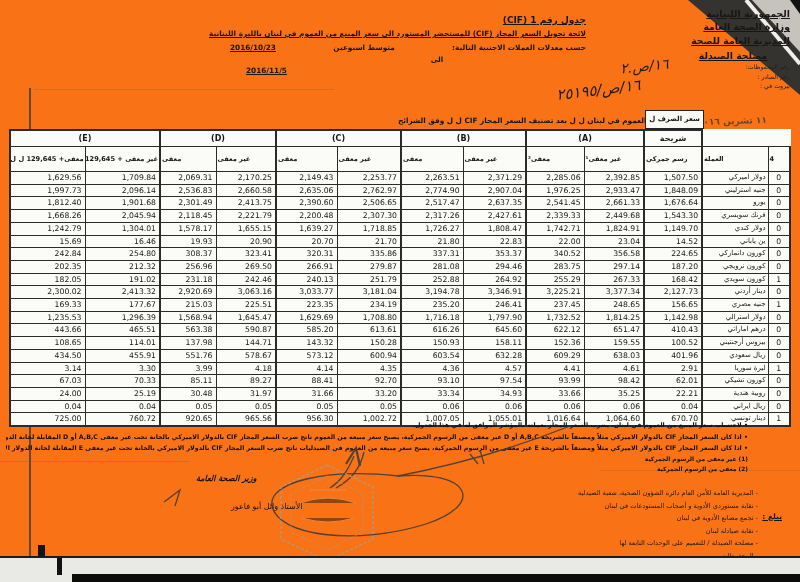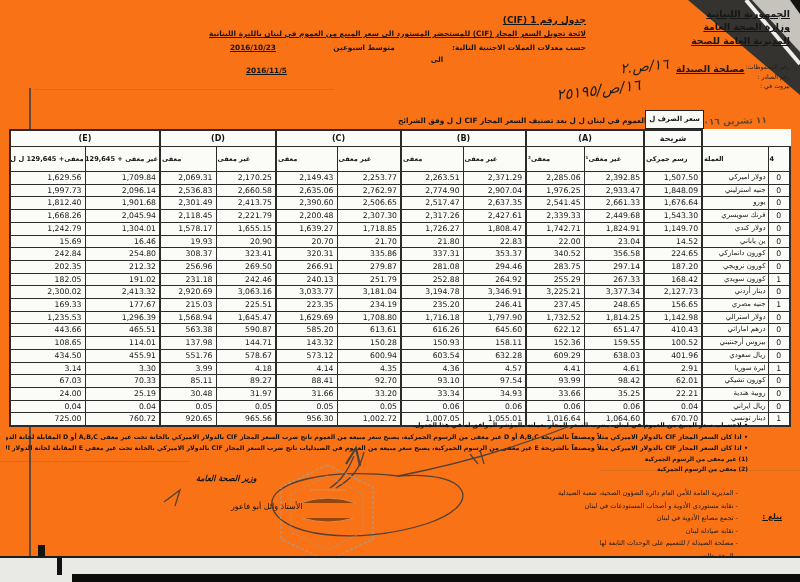--- a/index.html
+++ b/index.html
@@ -3,21 +3,21 @@
 <meta charset="utf-8">
 <style>
   html,body{margin:0;padding:0;background:#d9d9d6;}
   .page{position:relative;width:800px;height:582px;background:#f97316;overflow:hidden;
         font-family:"DejaVu Sans",sans-serif;color:#161616;direction:rtl;}
 
   
   .agency{position:absolute;top:7px;right:10px;width:114px;text-align:right;
           font-weight:bold;font-size:9.3px;line-height:13.4px;}
   .agency div{text-decoration:underline;white-space:nowrap;}
-  .agency div:last-child{text-align:left;margin-top:15px;}
+  .agency div:last-child{text-align:center;margin-top:2px;}
 
   .refs{position:absolute;top:62px;right:10px;font-size:6.2px;line-height:9.6px;text-align:right;color:#222;}
   .refs div{white-space:nowrap;}
 
   .hw{position:absolute;color:#1d1d1d;font-style:italic;white-space:nowrap;}
   .hw1{top:58px;left:620px;font-size:14px;letter-spacing:1px;transform:rotate(-6deg);}
   .hw2{top:81px;left:556px;font-size:15px;letter-spacing:2px;transform:rotate(-7deg);}
   .hwdate{position:absolute;top:116px;left:698px;font-size:9px;font-weight:bold;color:#3d3d3d;
           letter-spacing:1.5px;transform:rotate(-2deg);opacity:.8;white-space:nowrap;}
 
@@ -59,21 +59,21 @@
   .notes div{white-space:nowrap;overflow:hidden;}
   .fn{font-size:5.9px;line-height:10px;font-weight:bold;}
 
   
   .sigtitle{position:absolute;top:474px;left:196px;font-size:8px;font-weight:bold;white-space:nowrap;font-style:italic;}
   .signame{position:absolute;top:502px;left:192px;font-size:8px;white-space:nowrap;margin-left:39px;}
   .sigsvg{position:absolute;top:418px;left:140px;}
 
   
   .distlabel{position:absolute;top:512px;right:18px;font-size:7.5px;font-weight:bold;text-decoration:underline;}
-  .dist{position:absolute;top:487px;right:62px;text-align:right;font-size:6.6px;line-height:12.6px;color:#1b1b1b;}
+  .dist{position:absolute;top:487px;right:42px;text-align:right;font-size:6.6px;line-height:12.6px;color:#1b1b1b;}
   .dist div{white-space:nowrap;}
 
   
   .scanline-left{position:absolute;left:29px;top:88px;width:2px;height:494px;background:#44423e;opacity:.85;}
   .streak0{position:absolute;top:89px;left:34px;width:300px;height:1px;background:rgba(90,90,80,.22);}
   .streak1{position:absolute;top:461px;left:0;width:190px;height:1px;background:rgba(90,90,80,.25);}
   .streak2{position:absolute;top:470px;left:600px;width:200px;height:1px;background:rgba(90,90,80,.2);}
   .bottom-line{position:absolute;top:556px;left:0;width:800px;height:2px;background:#1c1c1a;}
   .bottom-strip{position:absolute;top:558px;left:0;width:800px;height:24px;background:#e9e9e5;}
   .bottom-bar{position:absolute;top:574px;left:72px;width:728px;height:8px;background:#0c0c0b;}

